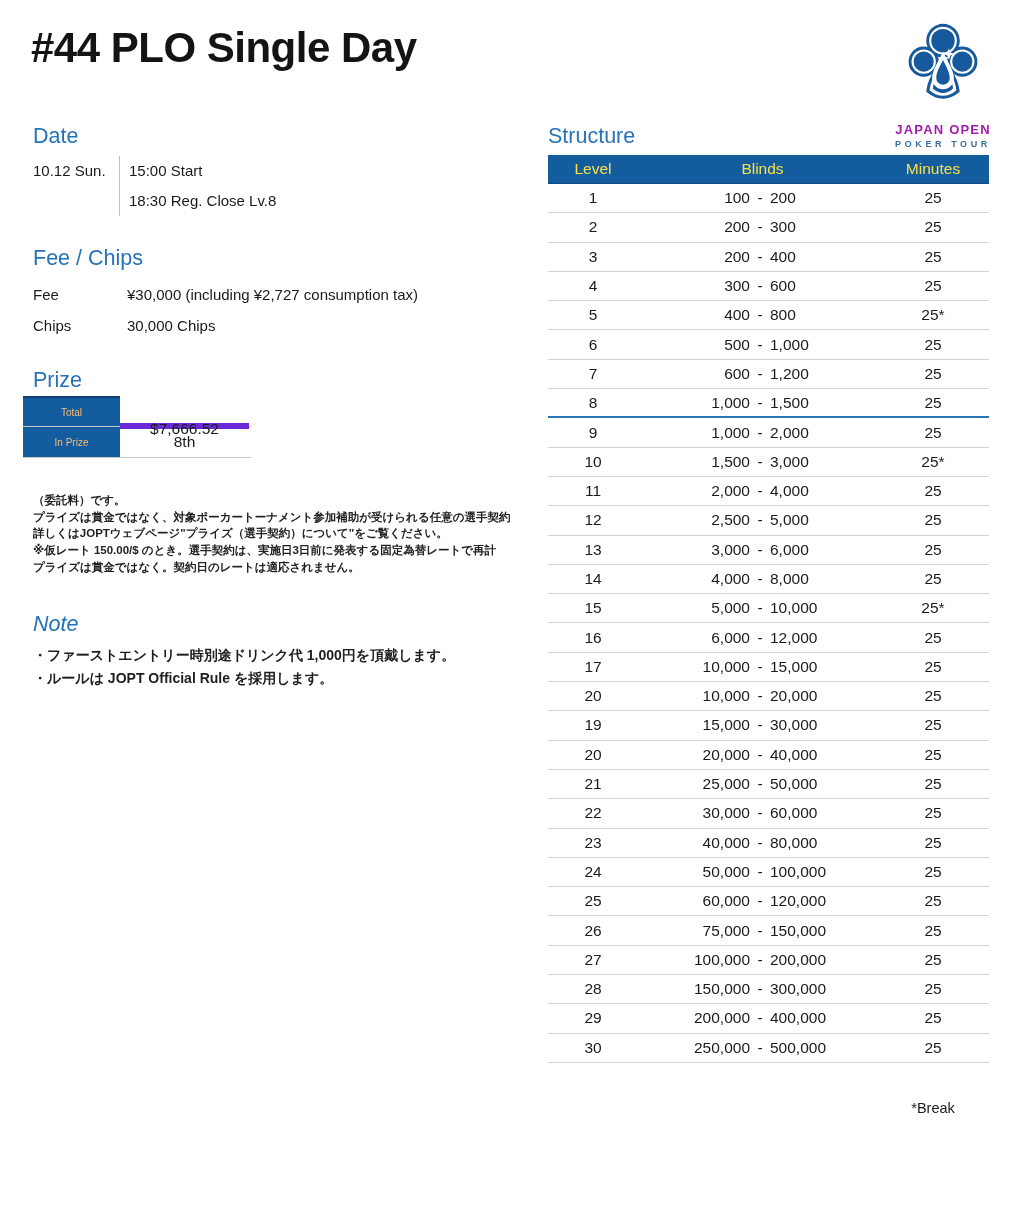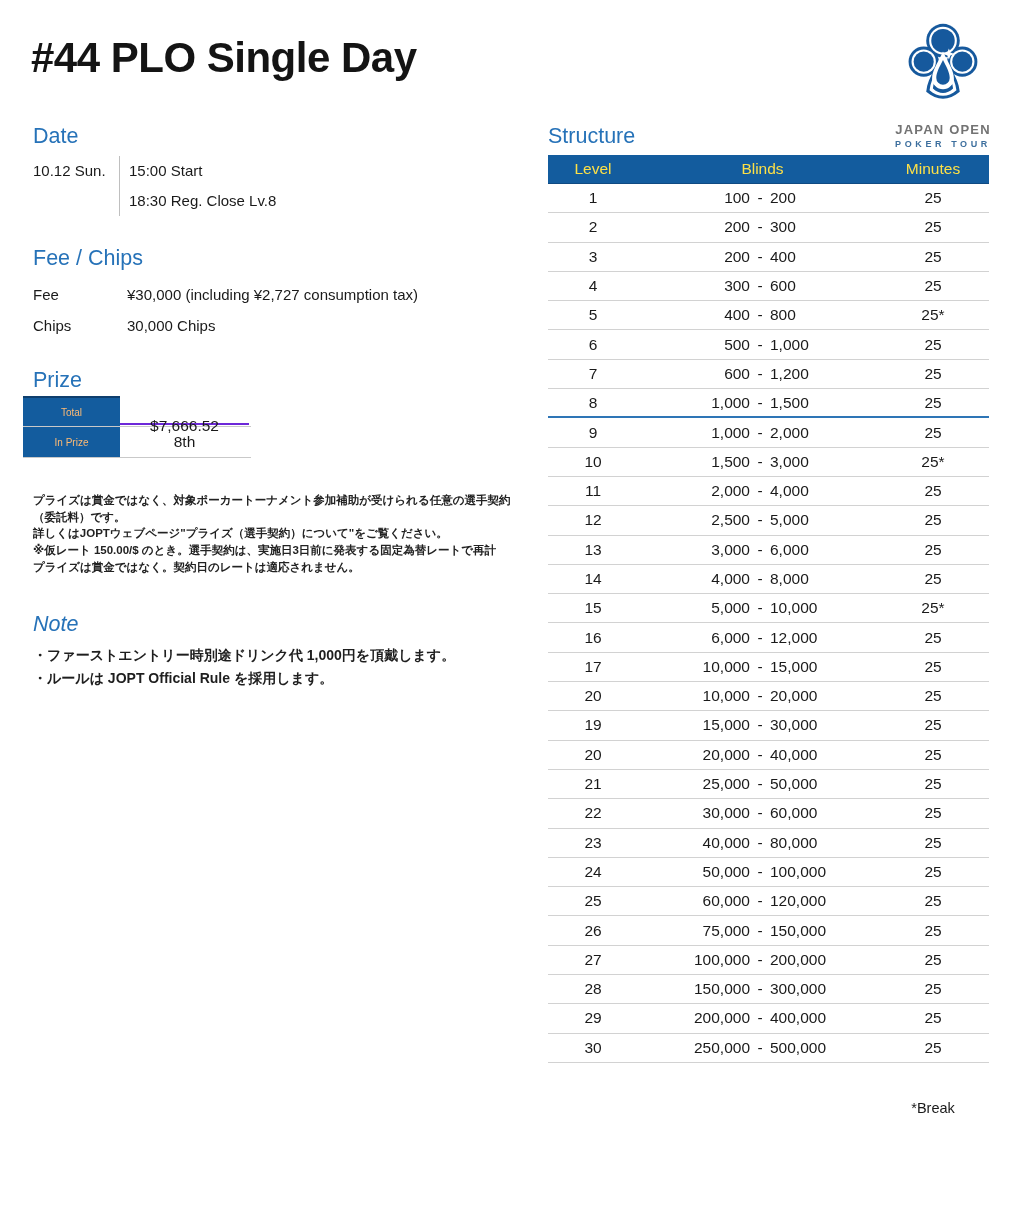--- a/index.html
+++ b/index.html
@@ -1,46 +1,46 @@
 <!DOCTYPE html>
 <html><head>
 <meta charset="utf-8">
 <style>
   * { margin:0; padding:0; box-sizing:border-box; }
   html,body { width:1016px; height:1213px; background:#ffffff; overflow:hidden;
               font-family:"Liberation Sans","DejaVu Sans",sans-serif; color:#1a1a1a; }
   .page { position:relative; width:1016px; height:1213px; background:#fff; }
 
-  .title { position:absolute; left:31px; top:34px; font-size:42px; font-weight:bold;
+  .title { position:absolute; left:31px; top:24px; font-size:42px; font-weight:bold;
            letter-spacing:-0.5px; color:#141414; white-space:nowrap; }
 
   
   .logo { position:absolute; left:891px; top:18px; width:104px; text-align:center; }
-  .logo-l1 { font-size:13px; font-weight:bold; letter-spacing:1.2px; color:#737373; margin-top:1px; white-space:nowrap; }
+  .logo-l1 { font-size:13px; font-weight:bold; letter-spacing:1.2px; color:#a21caf; margin-top:1px; white-space:nowrap; }
   .logo-l2 { font-size:9px; font-weight:bold; letter-spacing:3.6px; color:#3d6f9e; margin-top:2px; white-space:nowrap; }
 
   .sec-h { position:absolute; font-size:21.5px; font-weight:400; color:#2672b8; white-space:nowrap; }
 
   
   .date-grid { position:absolute; left:33px; top:156px; display:flex; font-size:15px; }
   .date-day  { width:86px; line-height:30px; }
   .date-times{ border-left:1px solid #bfbfbf; padding-left:9px; min-height:58px; }
   .date-times div { line-height:30px; white-space:nowrap; }
 
   
   .fee-rows { position:absolute; left:33px; top:279px; font-size:15px; }
   .fee-row  { display:flex; height:31px; align-items:center; }
   .fee-row .lbl { width:94px; }
   .fee-row .val { white-space:nowrap; }
 
   
   .prize-table { position:absolute; left:23px; top:396px; width:228px; }
   .prize-row { display:flex; height:31px; border-bottom:1px solid #c9c9c9; }
   .prize-row:first-child .p-lbl { border-top:2px solid #0f3f6e; }
-  .prize-row:first-child .p-val { border-top:2px solid #6d28d9;margin-top:27px; }
+  .prize-row:first-child .p-val { border-top:6px solid #6d28d9;margin-top:27px; }
   .p-lbl { width:97px; background:#135c9e; color:#fdba74; font-size:10px;
            display:flex; align-items:center; justify-content:center; }
   .p-val { width:129px; font-size:15.5px; display:flex; align-items:center; justify-content:center; }
 
   
   .prize-note { position:absolute; left:33px; top:492px; width:470px; font-size:11.5px;
                 font-weight:600; line-height:16.7px; color:#222; }
   .prize-note div { white-space:nowrap; }
 
   
@@ -128,22 +128,22 @@
       <div class="p-lbl">Total</div>
       <div class="p-val">$7,666.52</div>
     </div>
     <div class="prize-row">
       <div class="p-lbl">In Prize</div>
       <div class="p-val">8th</div>
     </div>
   </div>
 
   <div class="prize-note">
+    <div>（委託料）です。</div>
     <div>プライズは賞金ではなく、対象ポーカートーナメント参加補助が受けられる任意の選手契約</div>
-    <div>（委託料）です。</div>
     <div>詳しくはJOPTウェブページ"プライズ（選手契約）について"をご覧ください。</div>
     <div>※仮レート 150.00/$ のとき。選手契約は、実施日3日前に発表する固定為替レートで再計</div>
     <div>プライズは賞金ではなく。契約日のレートは適応されません。</div>
   </div>
 
   <h2 class="sec-h" style="left:33px; top:612px;font-style:italic;">Note</h2>
   <div class="note-lines">
     <div>・ファーストエントリー時別途ドリンク代 1,000円を頂戴します。</div>
     <div>・ルールは JOPT Official Rule を採用します。</div>
   </div>

